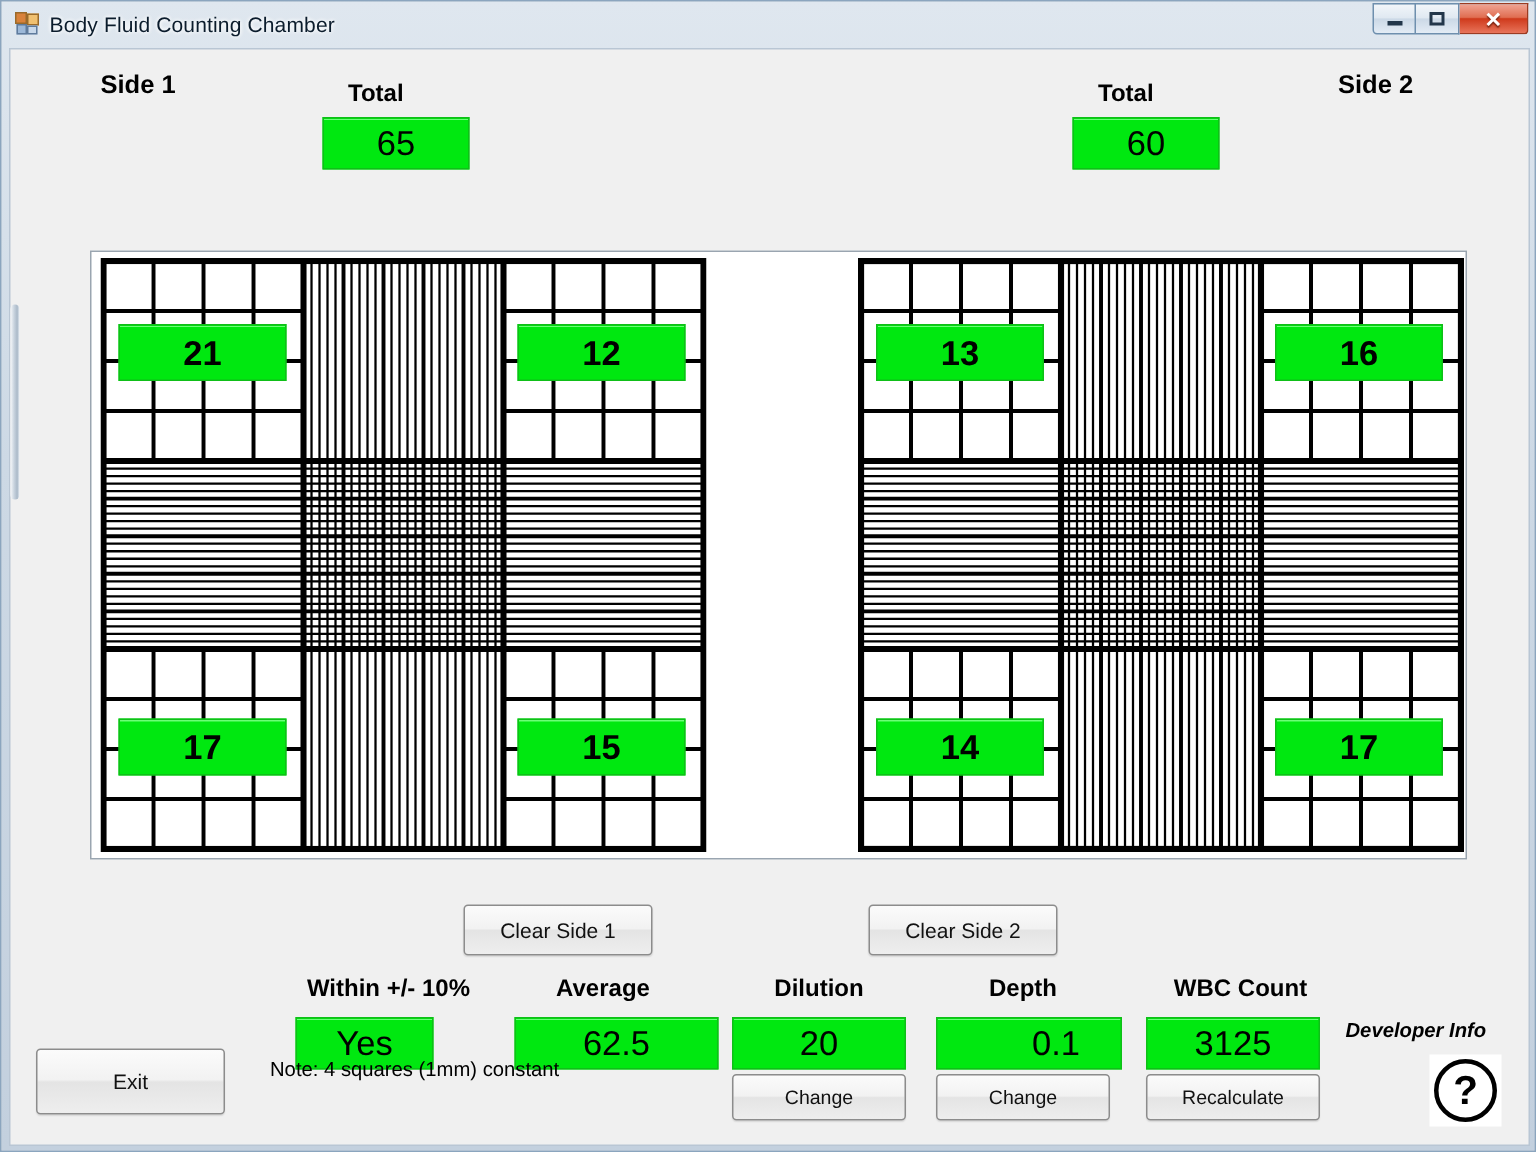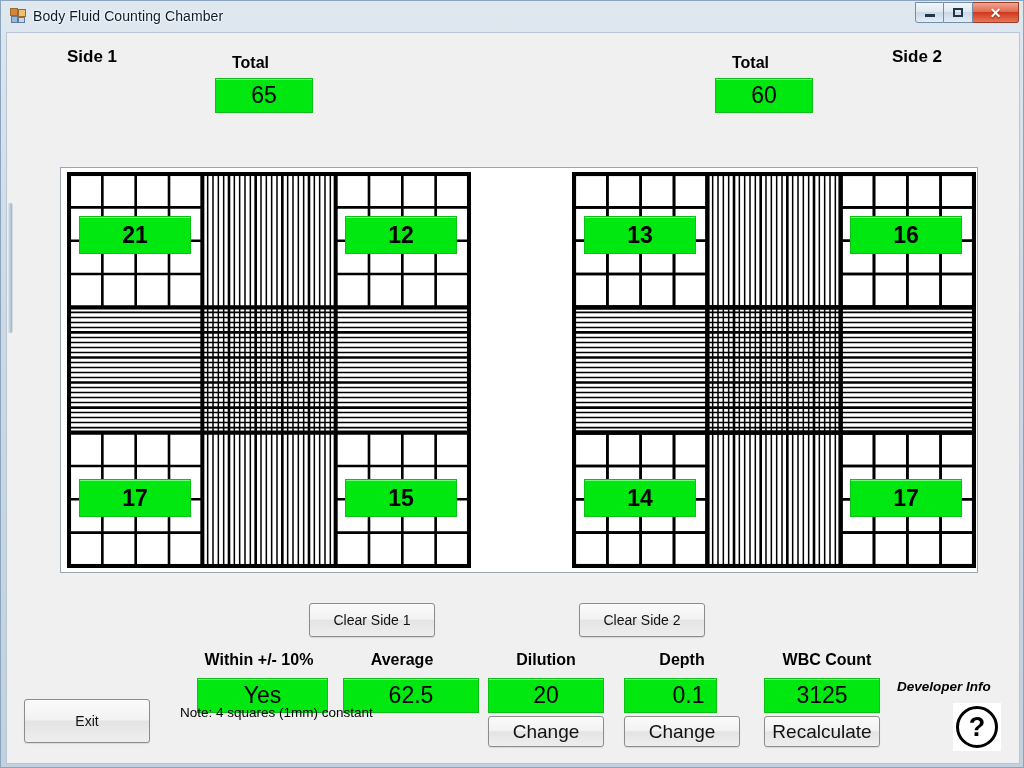--- a/index.html
+++ b/index.html
@@ -108,21 +108,21 @@
   
   .btn{
     position:absolute;box-sizing:border-box;
     border:1px solid #8c8c8c;border-radius:3px;
     background:linear-gradient(to bottom,#fbfbfb 0%,#f2f2f2 47%,#e4e4e4 51%,#eeeeee 100%);
     display:flex;align-items:center;justify-content:center;
     font-size:14px;color:#111;cursor:pointer;
     box-shadow:0 1px 1px rgba(0,0,0,.10);
     text-align:right;
   }
-  .btn.small{font-size:19px;}
+  .btn.small{font-size:13px;}
 
   .help-btn{
     position:absolute;width:48px;height:48px;
     background:#fff;border:none;display:flex;align-items:center;justify-content:center;
     cursor:pointer;
   }
   .help-circle{
     width:42px;height:42px;border:3px solid #000;border-radius:50%;
     display:flex;align-items:center;justify-content:center;
     font-size:27px;font-weight:bold;color:#000;line-height:1;
@@ -599,31 +599,31 @@
           <div class="cntbox" style="left:278px;top:44px;">16</div>
           <div class="cntbox" style="left:12px;top:307px;">14</div>
           <div class="cntbox" style="left:278px;top:307px;">17</div>
         </div>
       </div>
 
       <div class="btn" style="left:302px;top:570px;width:126px;height:34px;">Clear Side 1</div>
       <div class="btn" style="left:572px;top:570px;width:126px;height:34px;">Clear Side 2</div>
 
       <div class="field-lbl" style="left:178px;top:618px;width:148px;">Within +/- 10%</div>
-      <div class="greenbox" style="left:190px;top:645px;width:131px;height:35px;">Yes</div>
+      <div class="greenbox" style="left:190px;top:645px;width:92px;height:35px;">Yes</div>
 
       <div class="field-lbl" style="left:334px;top:618px;width:122px;">Average</div>
       <div class="greenbox" style="left:336px;top:645px;width:136px;height:35px;">62.5</div>
 
       <div class="field-lbl" style="left:478px;top:618px;width:122px;">Dilution</div>
       <div class="greenbox" style="left:481px;top:645px;width:116px;height:35px;">20</div>
       <div class="btn small" style="left:481px;top:683px;width:116px;height:31px;">Change</div>
 
       <div class="field-lbl" style="left:614px;top:618px;width:122px;">Depth</div>
-      <div class="greenbox" style="left:617px;top:645px;width:93px;height:35px;padding-left:36px;">0.1</div>
+      <div class="greenbox" style="left:617px;top:645px;width:124px;height:35px;padding-left:36px;">0.1</div>
       <div class="btn small" style="left:617px;top:683px;width:116px;height:31px;">Change</div>
 
       <div class="field-lbl" style="left:750px;top:618px;width:140px;">WBC Count</div>
       <div class="greenbox" style="left:757px;top:645px;width:116px;height:35px;">3125</div>
       <div class="btn small" style="left:757px;top:683px;width:116px;height:31px;">Recalculate</div>
 
       <div class="note" style="left:173px;top:672px;">Note: 4 squares (1mm) constant</div>
 
       <div class="btn" style="left:17px;top:666px;width:126px;height:44px;">Exit</div>
 

